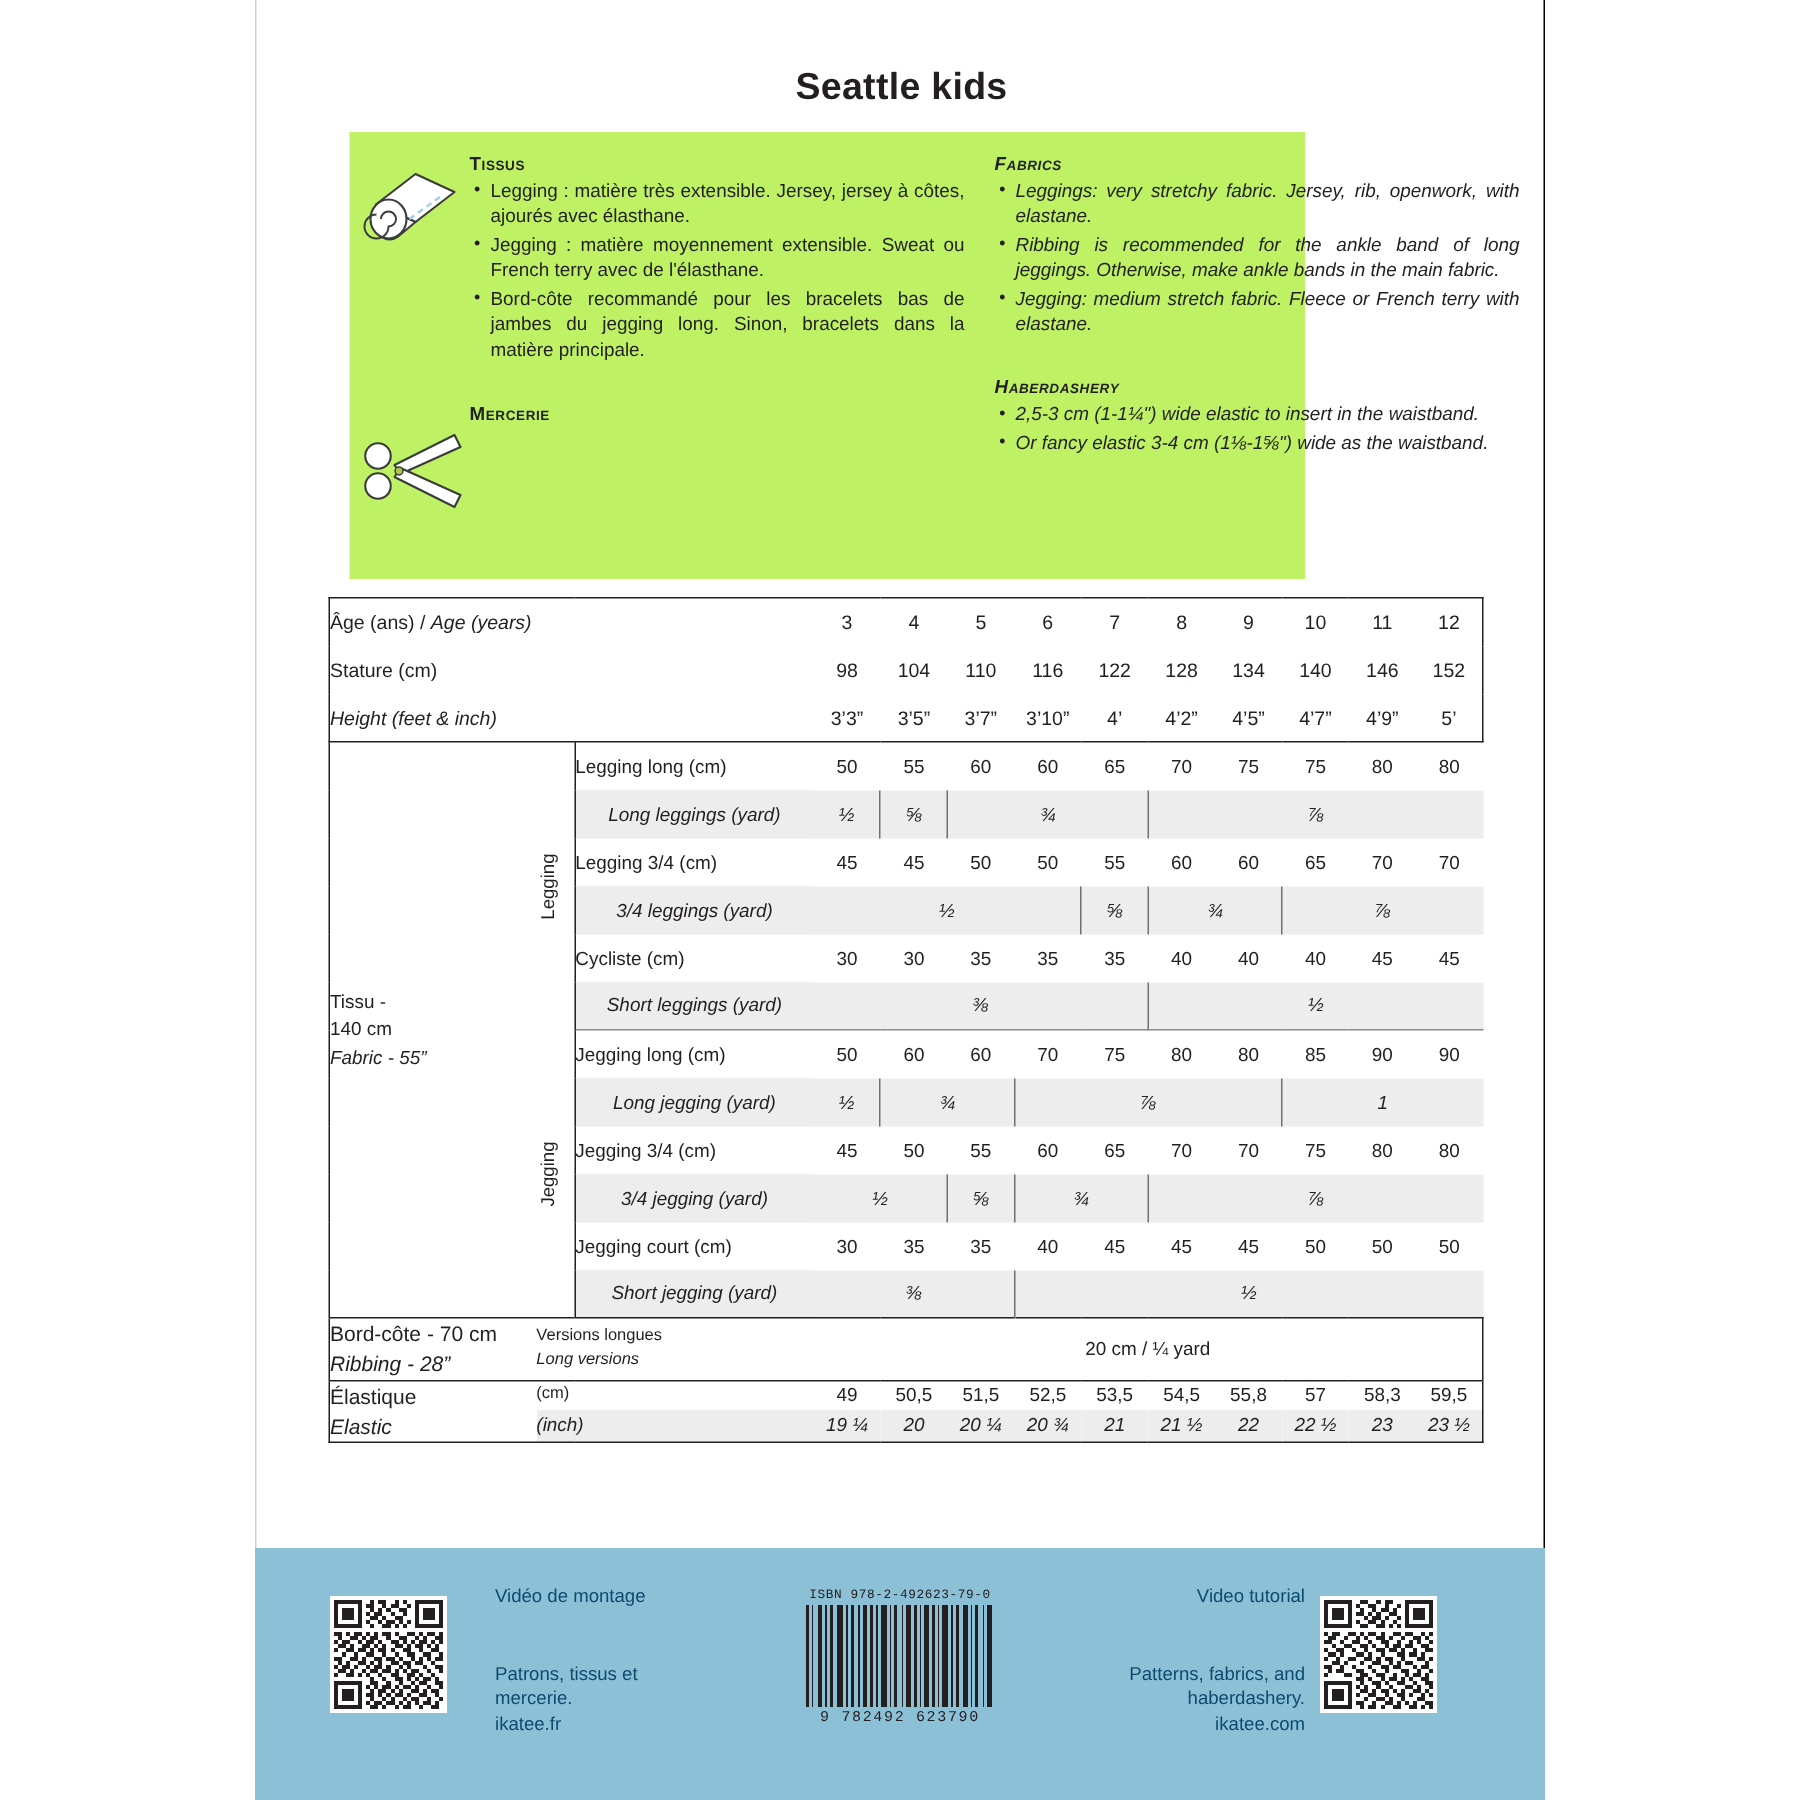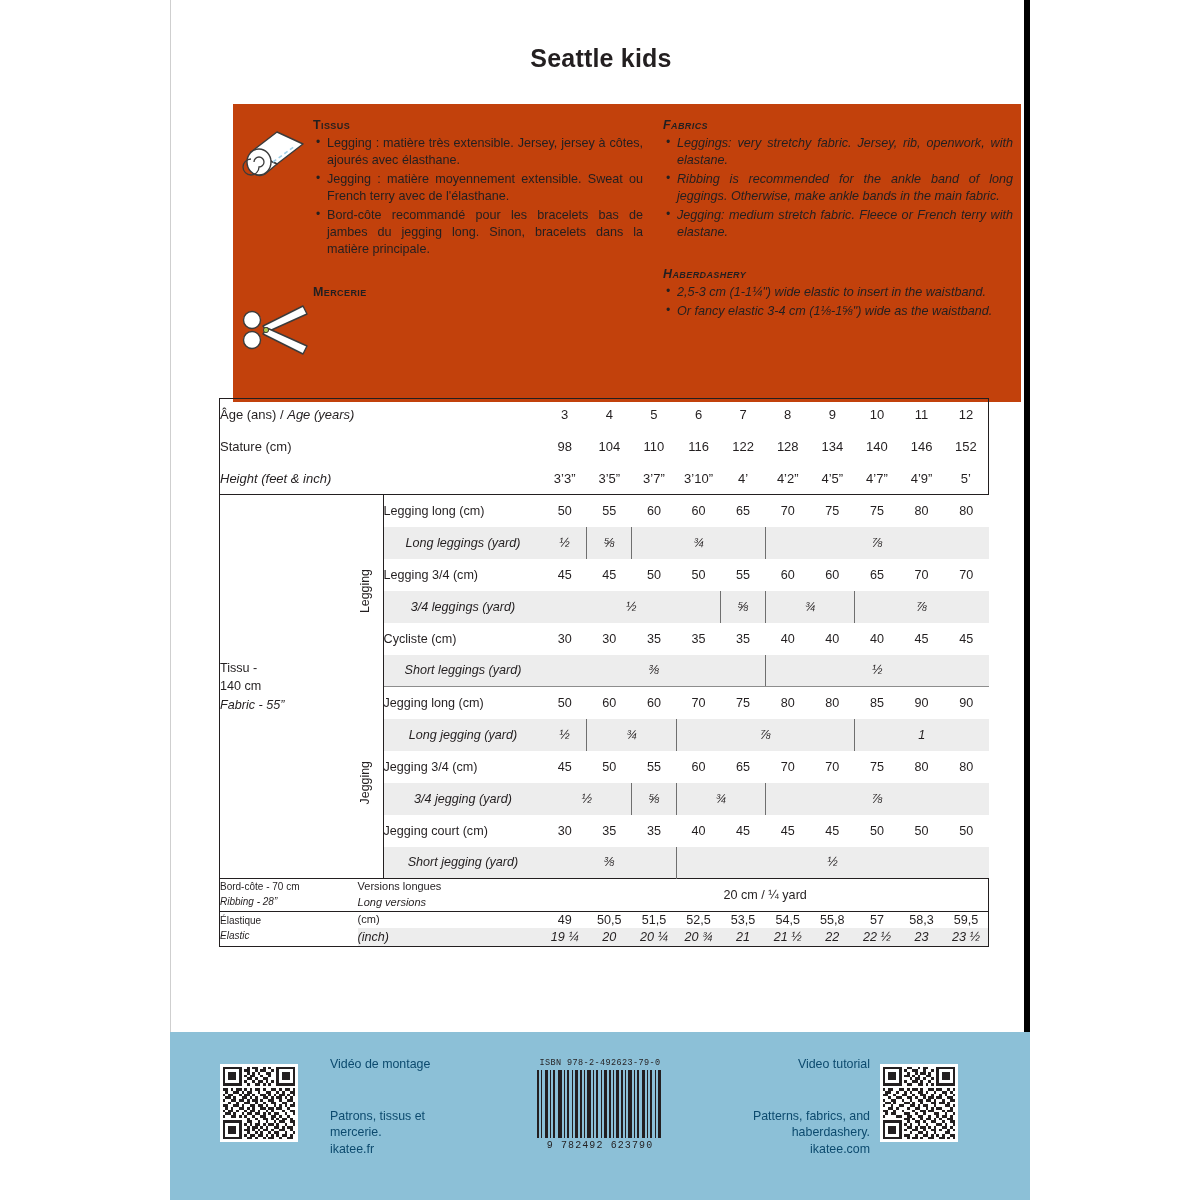--- a/index.html
+++ b/index.html
@@ -10,37 +10,36 @@
     font-family: "Liberation Sans", sans-serif;
     color: #231f20;
     overflow: hidden;
   }
   .page {
     position: absolute;
     left: 170px; top: 0px;
     width: 860px; height: 1200px;
     background: #ffffff;
     border-left: 1px solid #cfcfcf;
-    border-right: 6px solid #000000;
+    border-right: 1px solid #000000;
     text-decoration: underline;
   }
 
   
   .title {
     position: absolute; left: 0; top: 44px; width: 860px;
     text-align: center;
     font-size: 25px; font-weight: bold; letter-spacing: .2px;
   }
 
   
   .info-panel {
     position: absolute; left: 62px; top: 88px;
-    width: 788px; height: 298px;
-    background: #c2410c;
-    margin-top: 16px;
+    width: 637px; height: 298px;
+    background: #bef264;
   }
   .icon-col {
     position: absolute; left: 0; top: 0; width: 78px; height: 298px;
   }
   .icon-box { position: absolute; left: 4px; width: 74px; height: 74px; }
   .icon-roll { top: 18px; }
   .icon-scissors { top: 188px; }
 
   .col-fr { position: absolute; left: 80px; top: 14px; width: 330px; }
   .col-en { position: absolute; left: 430px; top: 14px; width: 350px; }
@@ -109,21 +108,21 @@
   }
   .r-name.it { font-style: italic; }
   .shade { background: #ededed; }
   .cmrow td.num { font-size: 12.6px; }
   .yrow td { font-style: italic; text-align: center; font-size: 12.6px; }
   .yrow td.span { border-right: 1px solid #6f6f6f; }
   .yrow td.span.last { border-right: none; }
 
   .mid-sep td { border-bottom: 1.4px solid #8d8d8d; }
 
-  .bc-label { width: 130px; padding-left: 10px; font-size: 10px; line-height:1.45; }
+  .bc-label { width: 130px; padding-left: 10px; font-size: 14px; line-height:1.45; }
   .bc-sub { width: 150px; padding-left: 12px; font-size: 11px; line-height:1.45; }
   .center-span { text-align: center; font-size: 12.6px; }
   .it { font-style: italic; }
 
   
   .footer {
     position: absolute; left: 170px; top: 1032px;
     width: 860px; height: 168px;
     background: #8cc0d7;
   }

